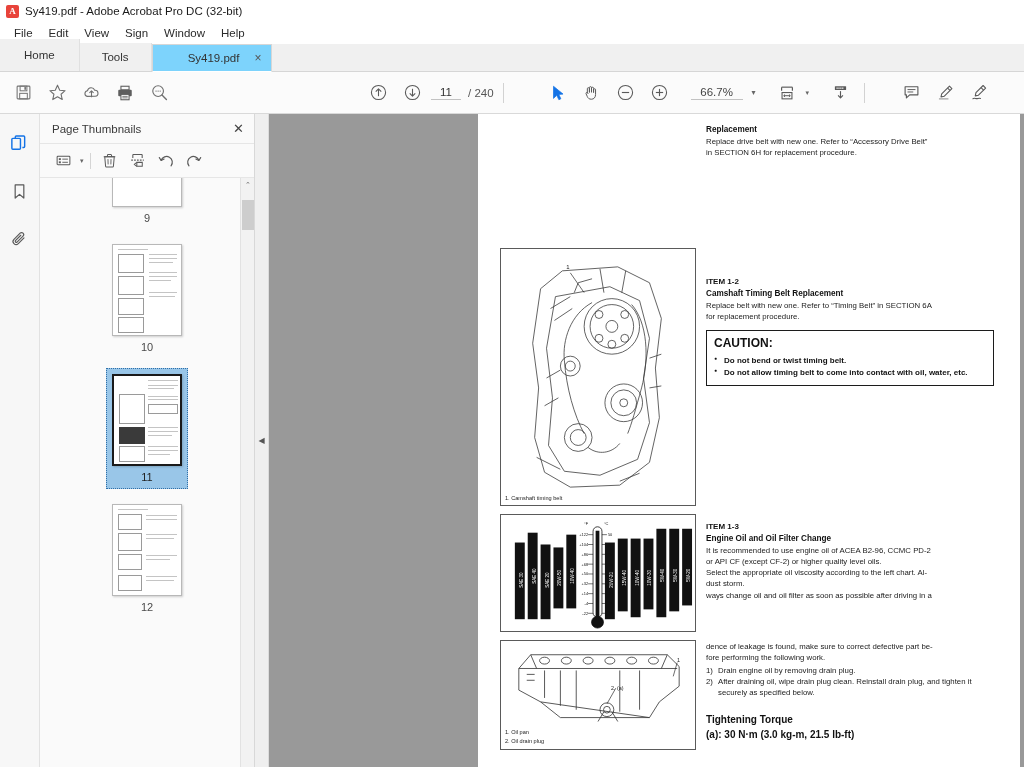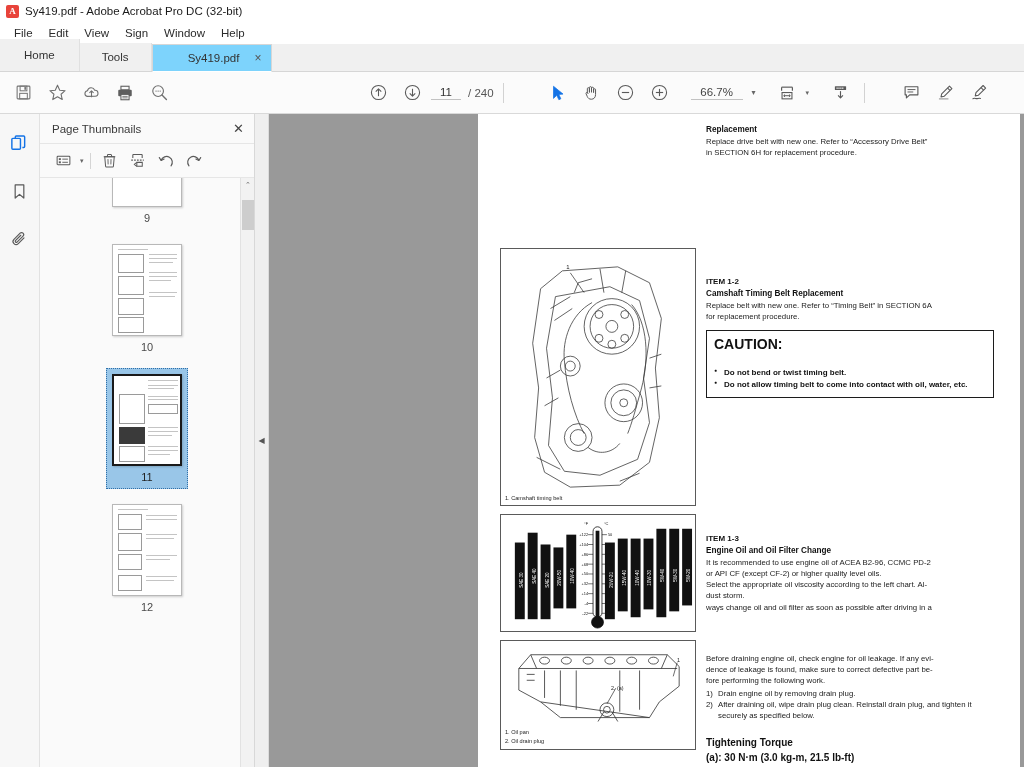--- a/index.html
+++ b/index.html
@@ -180,21 +180,21 @@
   
   .d-h { font-size: 8.2px; font-weight: bold; color: #111; line-height: 1.45;
          font-family: "Liberation Sans", sans-serif; }
   .d-p { font-size: 7.8px; color: #1b1b1b; line-height: 1.42;
          font-family: "Liberation Sans", sans-serif; }
   .d-item { font-size: 8px; font-weight: bold; color: #111; line-height: 1.5; } .gap14 { height: 14px; }
 
   .caution {
     border: 1px solid #1c1c1c; padding: 5px 7px 6px 7px; margin-top: 8px;
   }
-  .caution-title { font-size: 14px; font-weight: bold; color: #111; margin-bottom: 15px; }
+  .caution-title { font-size: 12px; font-weight: bold; color: #111; margin-bottom: 5px; }
   .caution ul { list-style: none; }
   .caution li {
     font-size: 8px; font-weight: bold; color: #111; line-height: 1.4;
     padding-left: 10px; position: relative; margin-bottom: 1px;
   }
   .caution li:before {
     content: "\25CF"; position: absolute; left: 0; top: 0; font-size: 5px;
   }
 
   .numlist { margin-top: 2px; }
@@ -782,21 +782,20 @@
           <div class="d-item">ITEM 1-3</div>
           <div class="d-h">Engine Oil and Oil Filter Change</div>
           <div class="d-p">It is recommended to use engine oil of ACEA B2-96, CCMC PD-2</div>
           <div class="d-p">or API CF (except CF-2) or higher quality level oils.</div>
           <div class="d-p">Select the appropriate oil viscosity according to the left chart. Al-</div>
           <div class="d-p">dust storm.</div>
           <div class="d-p">ways change oil and oil filter as soon as possible after driving in a</div>
 
           <div style="height:40px"></div>
 
-          <div class="d-p">Before draining engine oil, check engine for oil leakage. If any evi-</div>
           <div class="d-p">dence of leakage is found, make sure to correct defective part be-</div>
           <div class="d-p">fore performing the following work.</div>
 
           <ul class="numlist">
             <li>
               <span class="num">1)</span>
               <span>Drain engine oil by removing drain plug.</span>
             </li>
             <li>
               <span class="num">2)</span>

